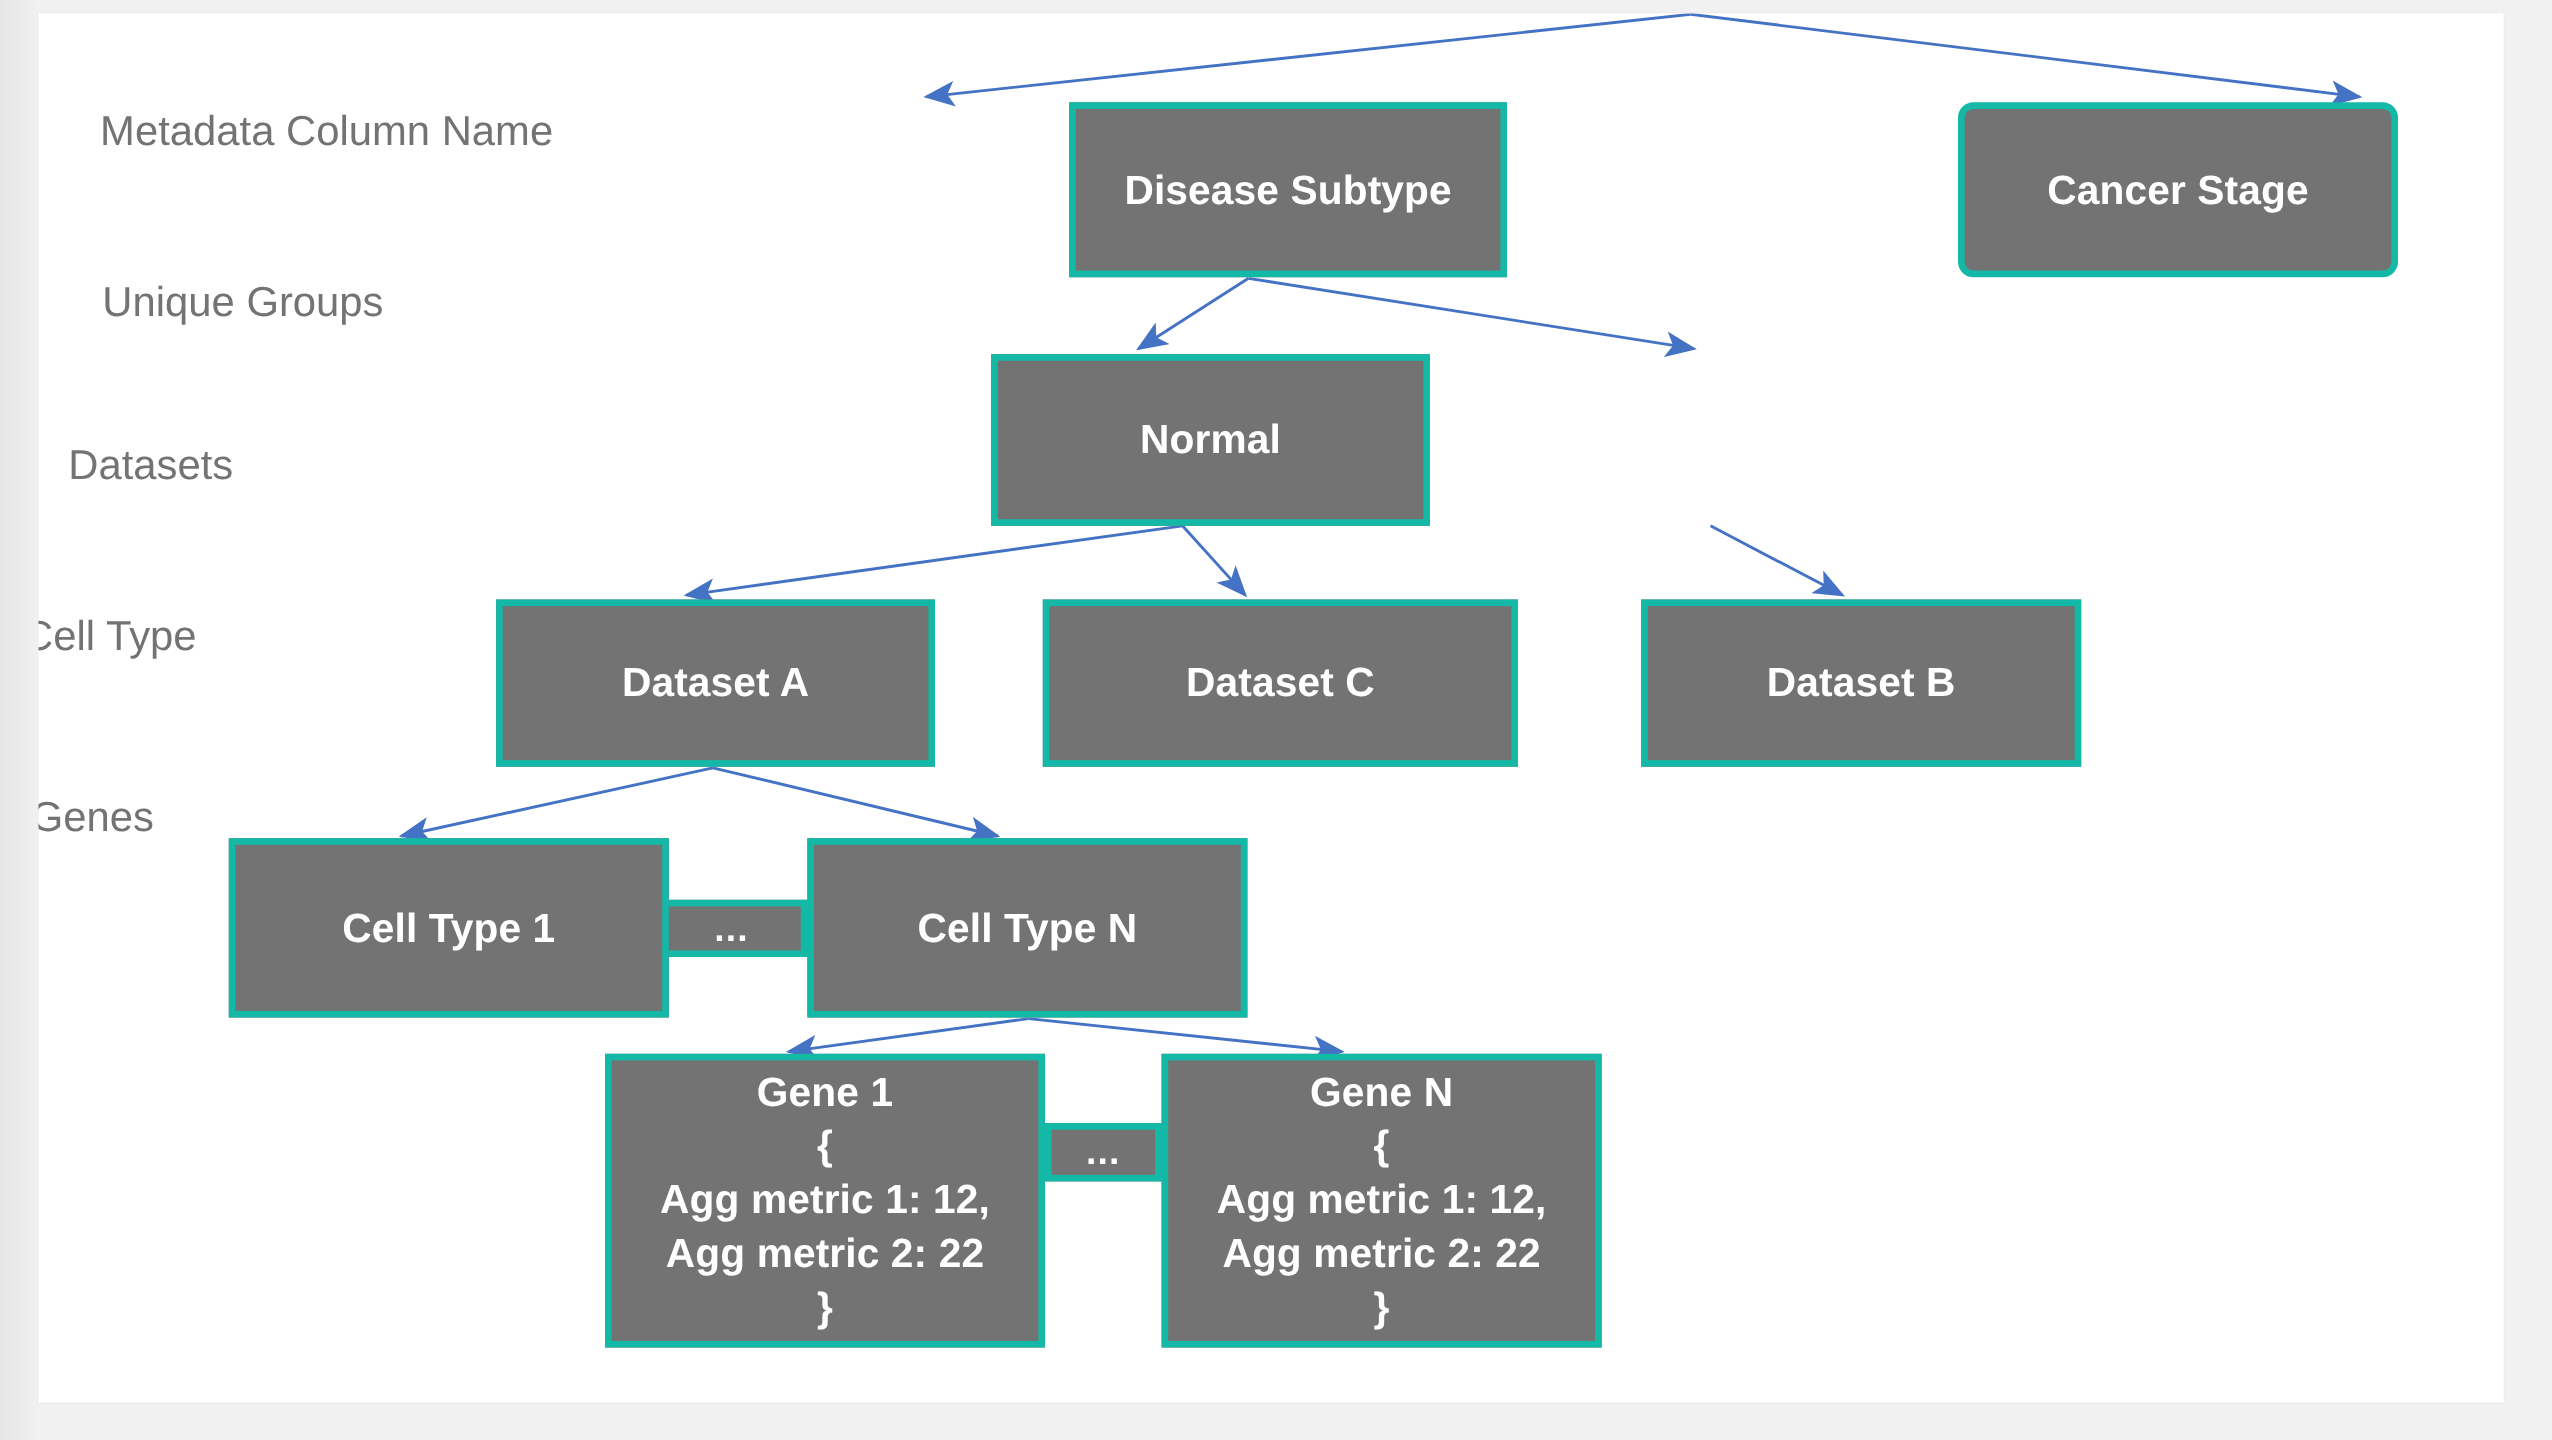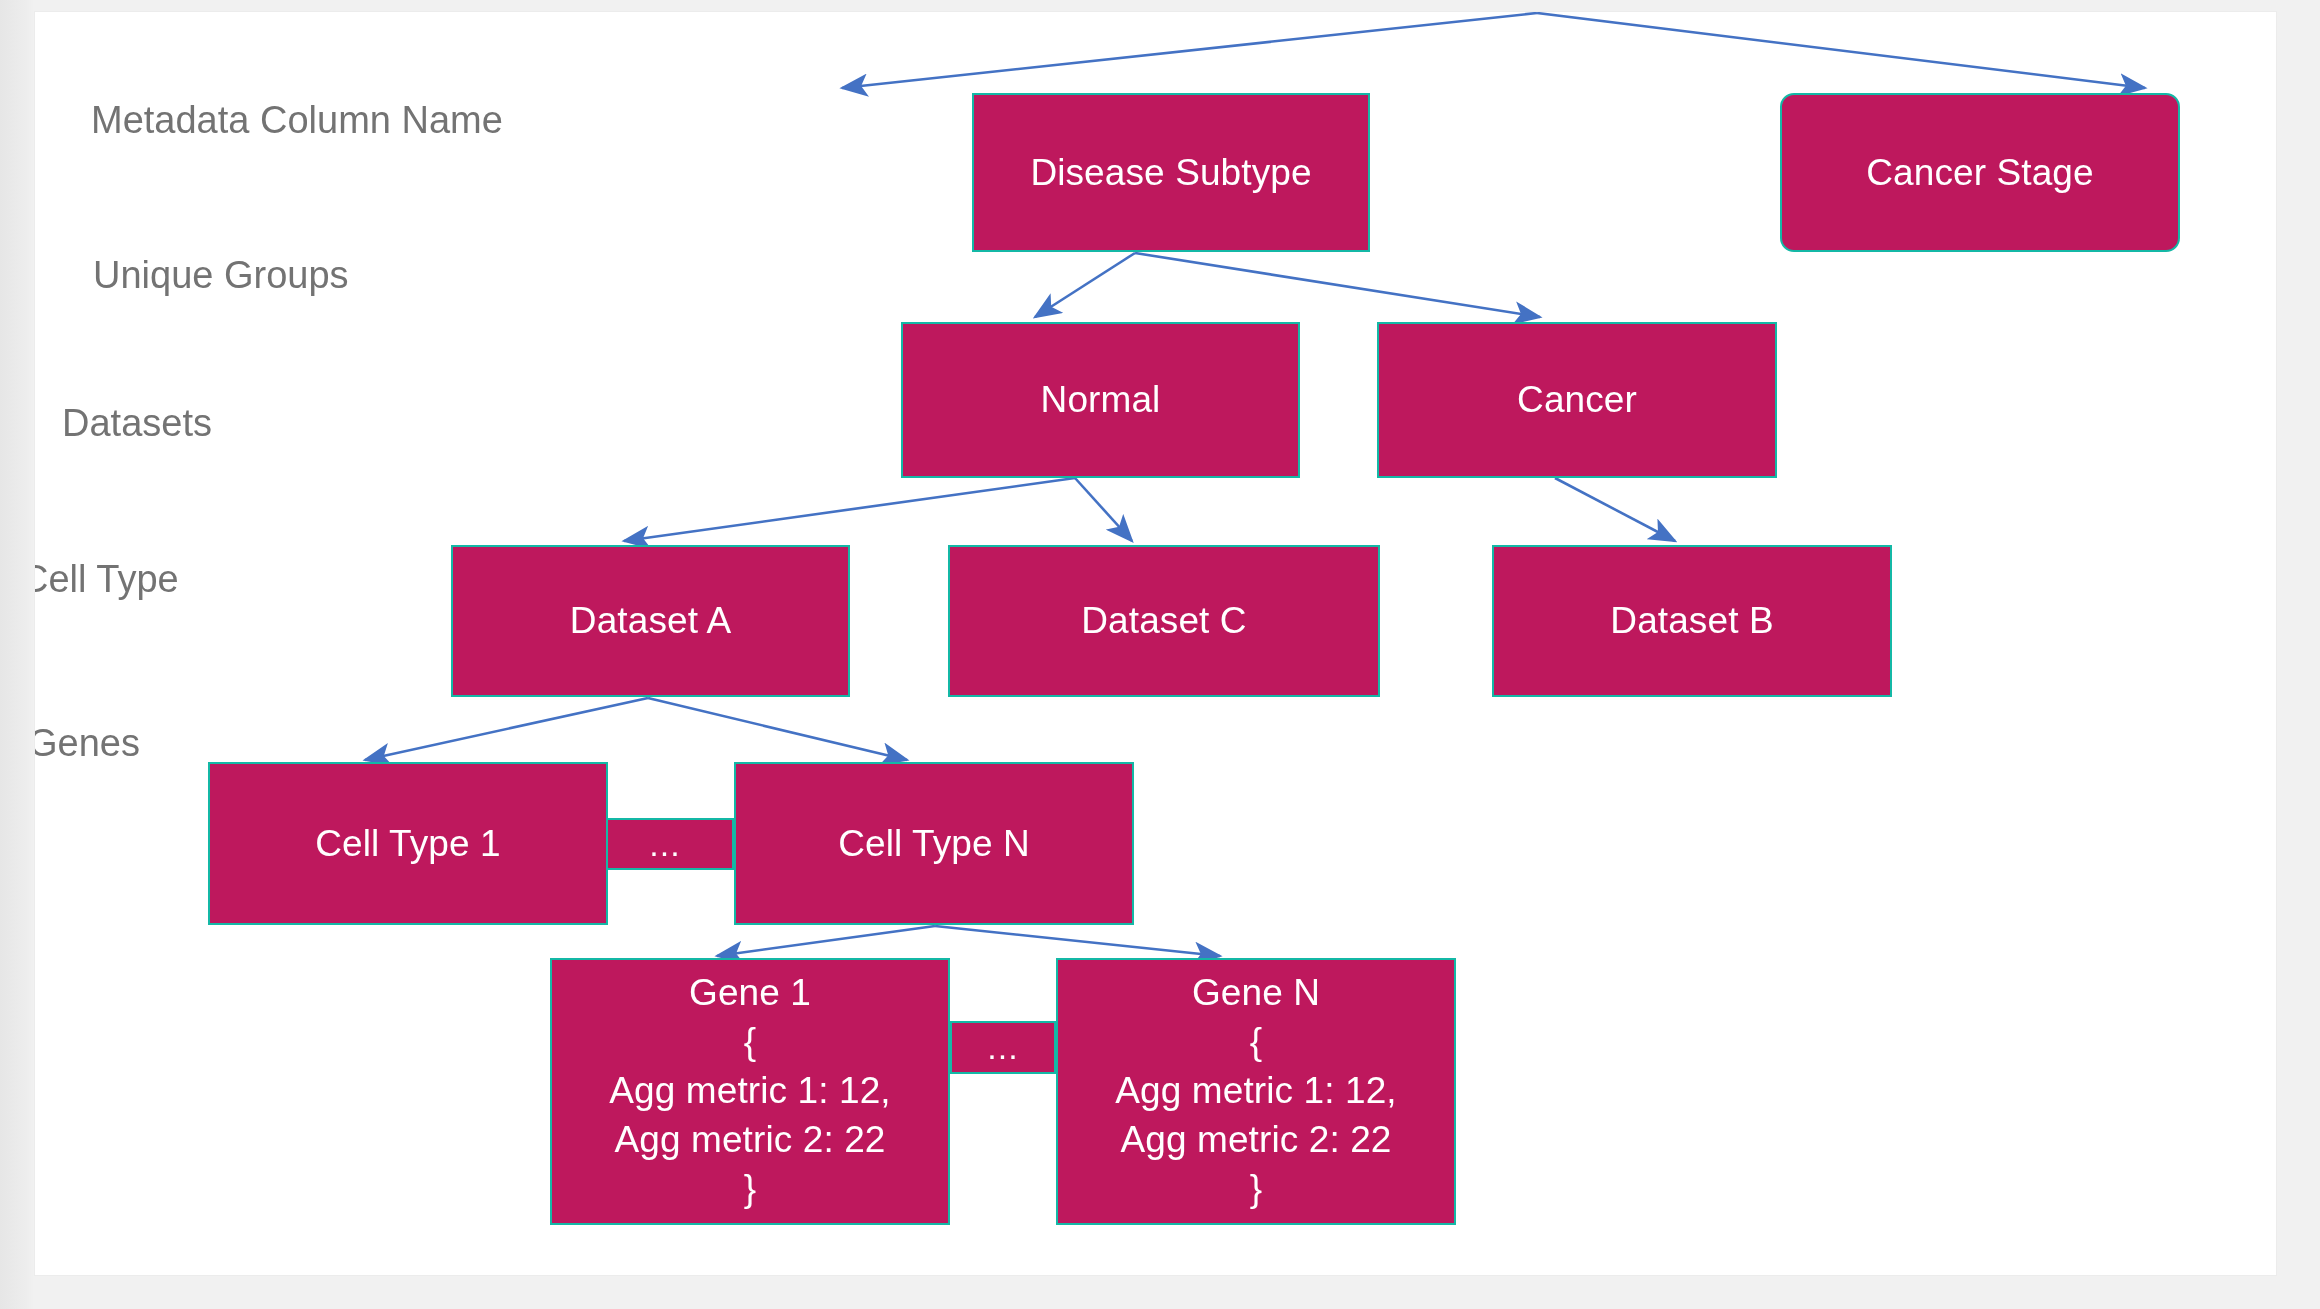--- a/index.html
+++ b/index.html
@@ -41,30 +41,30 @@
   #edges {
     position: absolute;
     left: 0; top: 0;
     width: 2241px;
     height: 1263px;
     pointer-events: none;
   }
   .node {
     position: absolute;
     box-sizing: border-box;
-    background: #be185d;
-    border: 2px solid #14b8a6;
+    background: #737373;
+    border: 6px solid #14b8a6;
     color: #ffffff;
     display: flex;
     align-items: center;
     justify-content: center;
     text-align: center;
     font-family: "Liberation Sans", sans-serif;
     font-size: 37px;
-    font-weight: 400;
+    font-weight: 700;
     line-height: 1.18;
     letter-spacing: 0.1px;
     white-space: pre-line;
     z-index: 3;
   }
   .node.ellipsis {
     font-size: 34px;
     letter-spacing: 1px;
     z-index: 2;
   }
@@ -132,21 +132,20 @@
     <div class="row-label" style="left:-14px; top:546px;">Cell Type</div>
 
     <div class="row-label" style="left:-7px;  top:710px;">Genes</div>
 
     <div class="node" style="left:937px; top:81px; width:398px; height:159px;">Disease Subtype</div>
 
     <div class="node" style="left:1745px; top:81px; width:400px; height:159px;border-radius:14px;">Cancer Stage</div>
 
     <div class="node" style="left:866px; top:310px; width:399px; height:156px;">Normal</div>
 
-    <div class="node" style="left:1342px; top:310px; width:400px; height:156px;">Cancer</div>
 
     <div class="node" style="left:416px; top:533px; width:399px; height:152px;">Dataset A</div>
 
     <div class="node" style="left:913px; top:533px; width:432px; height:152px;">Dataset C</div>
 
     <div class="node" style="left:1457px; top:533px; width:400px; height:152px;">Dataset B</div>
 
     <div class="node" style="left:173px; top:750px; width:400px; height:163px;">Cell Type 1</div>
 
     <div class="node ellipsis" style="left:561px; top:806px; width:138px; height:52px;">...</div>

